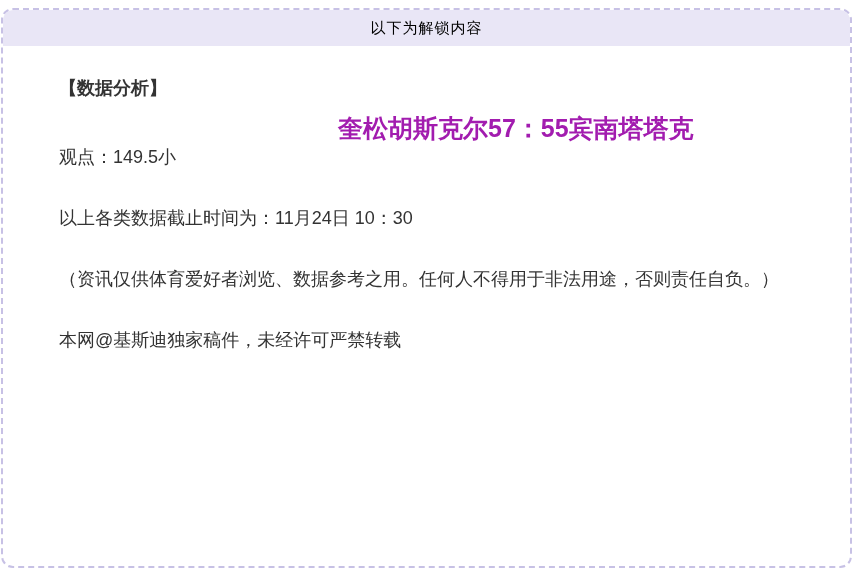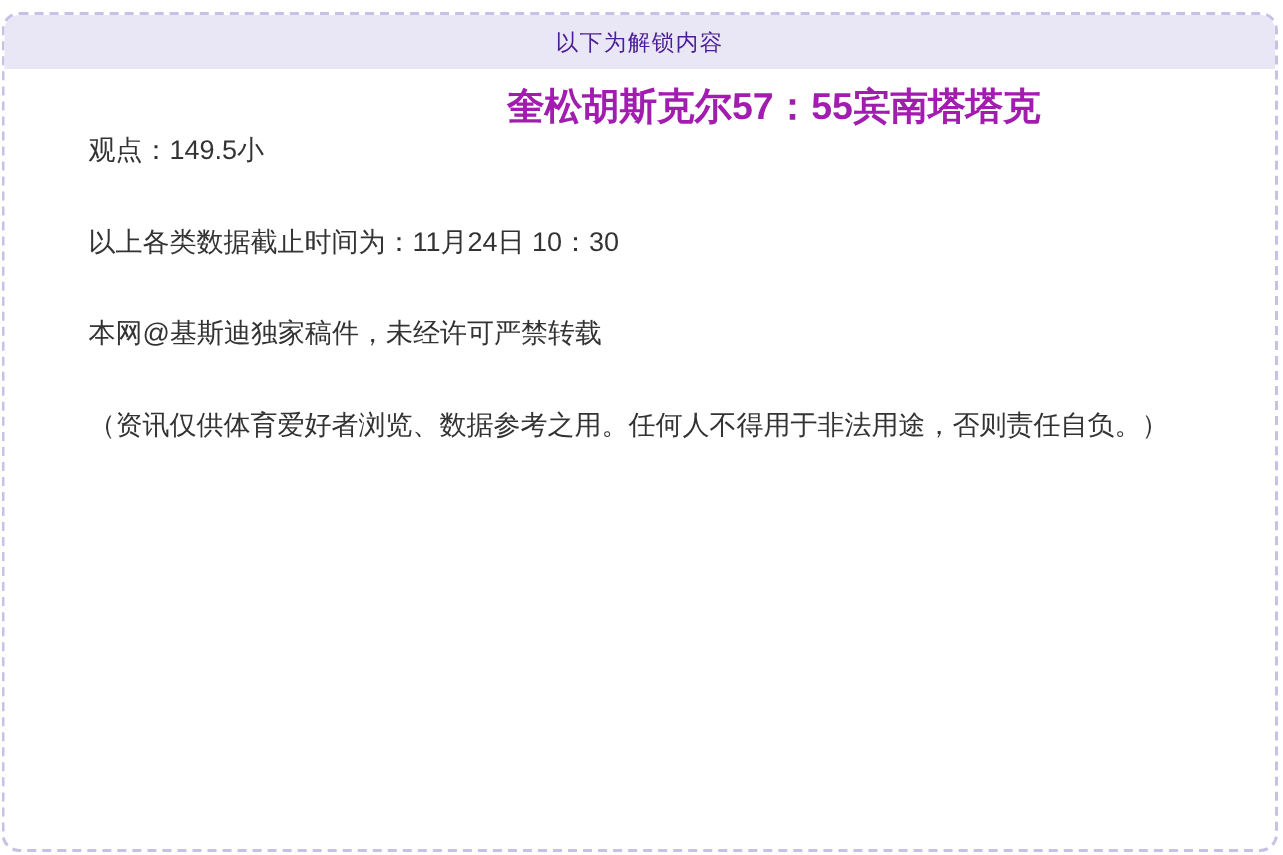--- a/index.html
+++ b/index.html
@@ -15,21 +15,21 @@
     top: 8px;
     left: 1px;
     width: 851px;
     height: 560px;
     border: 2px dashed #c7c1e5;
     border-radius: 12px;
     background: #ffffff;
   }
   .unlock-banner {
     background: #e9e6f6;
-    color: #4c1d95;
+    color: #000000;
     font-size: 15px;
     text-align: center;
     padding: 9px 0 8px 0;
     border-radius: 10px 10px 0 0;
     letter-spacing: 1px;
   }
   .content {
     padding: 0 20px;
     color: #333333;
     font-size: 18px;
@@ -60,25 +60,26 @@
   }
   .viewpoint { margin-top: 0; }
 </style>
 </head>
 <body>
 
 <div class="page-container">
   <div class="unlock-banner">以下为解锁内容</div>
 
   <div class="content">
+    <div class="section-title">【数据分析】</div>
 
 
     <div class="score-prediction">奎松胡斯克尔57：55宾南塔塔克</div>
 
     <p class="plain-line viewpoint">观点：149.5小</p>
 
     <p class="plain-line">以上各类数据截止时间为：11月24日 10：30</p>
 
+    <p class="plain-line">（资讯仅供体育爱好者浏览、数据参考之用。任何人不得用于非法用途，否则责任自负。）</p>
+
     <p class="plain-line">本网@基斯迪独家稿件，未经许可严禁转载</p>
-
-    <p class="plain-line">（资讯仅供体育爱好者浏览、数据参考之用。任何人不得用于非法用途，否则责任自负。）</p>
   </div>
 </div>
 
 </body></html>

